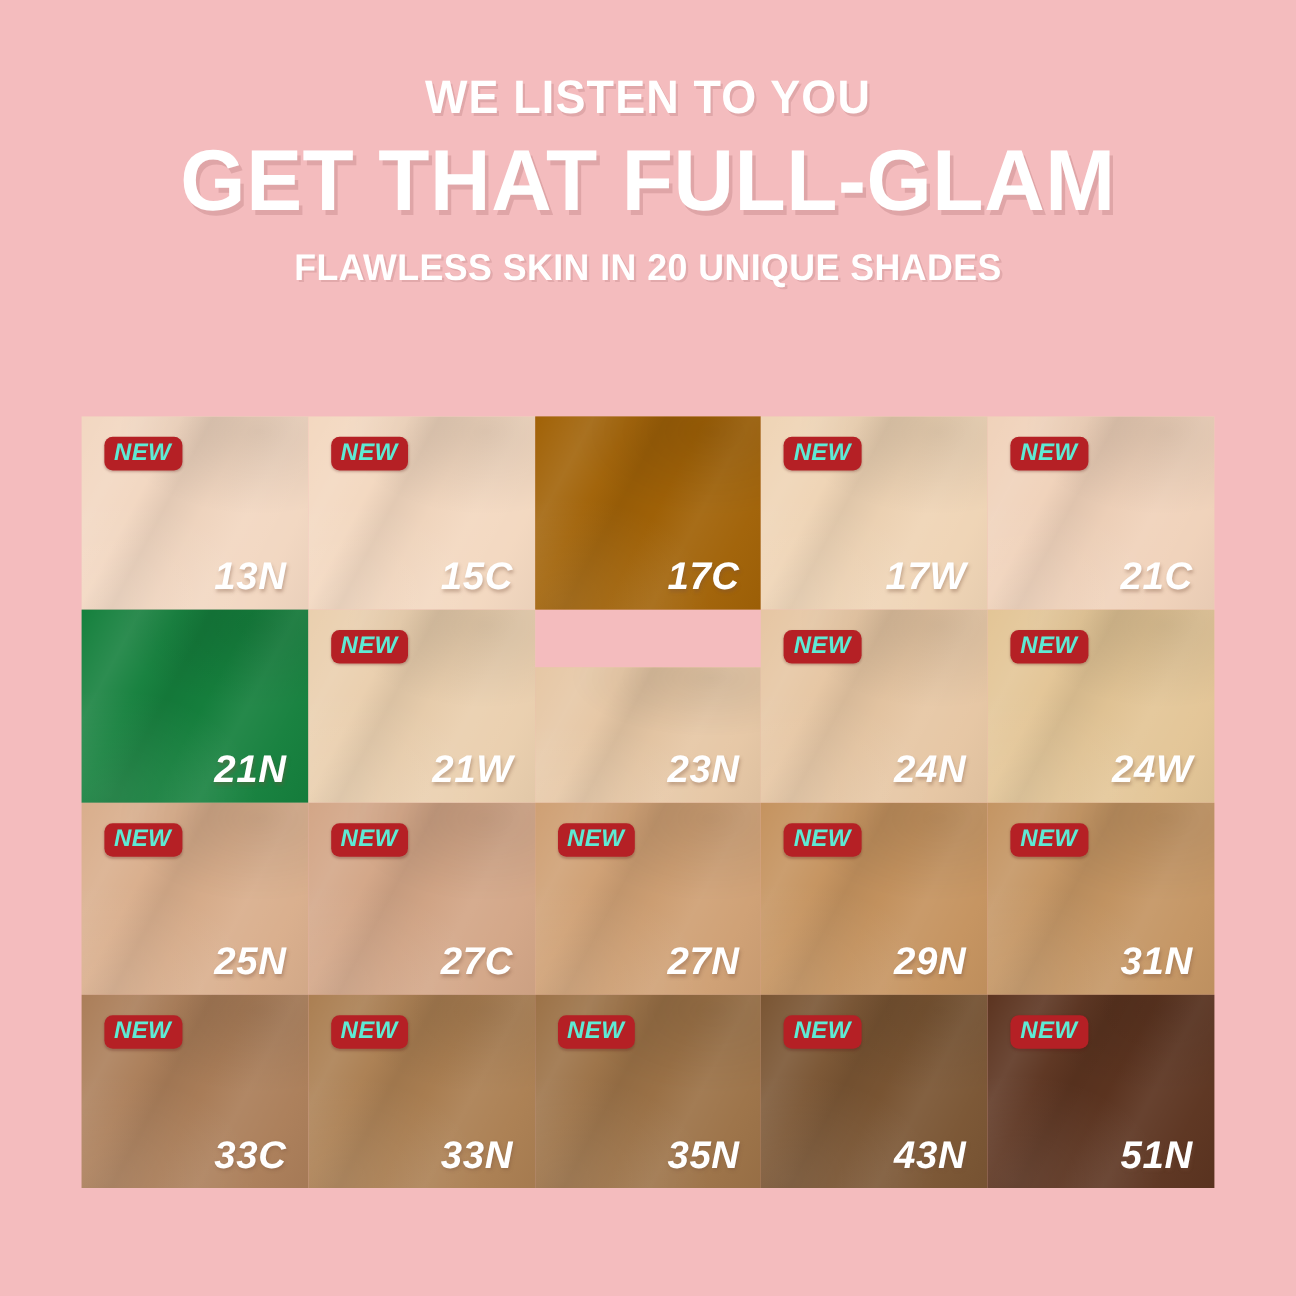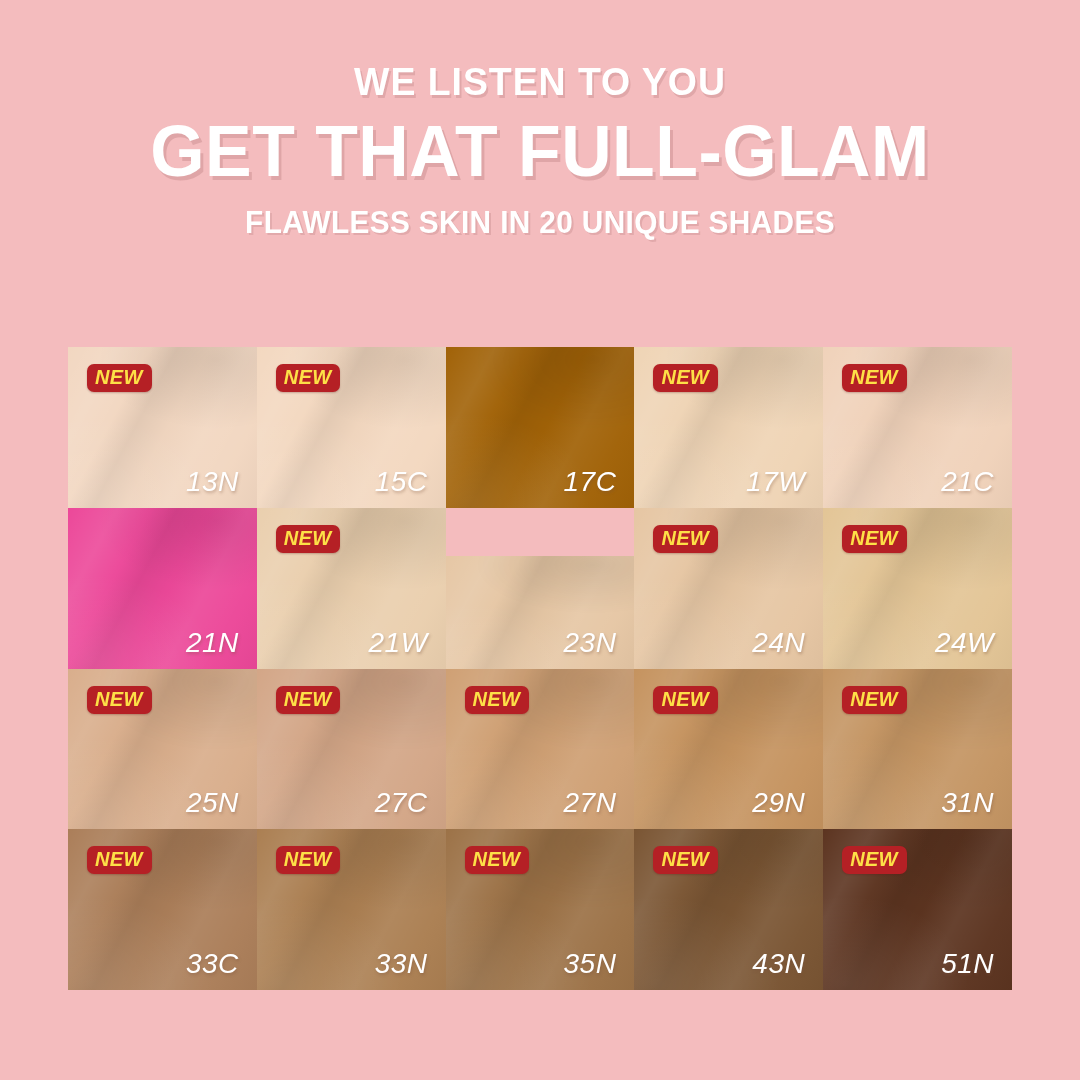--- a/index.html
+++ b/index.html
@@ -103,39 +103,39 @@
       radial-gradient(130% 90% at 78% 8%, rgba(0,0,0,0.09) 0%, rgba(0,0,0,0.0) 48%),
       radial-gradient(120% 100% at 12% 96%, rgba(255,255,255,0.09) 0%, rgba(255,255,255,0.0) 55%);
     pointer-events: none;
   }
 
   .badge {
     position: absolute;
     left: 19px;
     top: 17px;
     background: #b52025;
-    color: #fde047;
+    color: #5eead4;
     font-size: 20px;
     font-weight: 700;
     font-style: italic;
     letter-spacing: 0.3px;
     padding: 3px 9px 4px 8px;
     border-radius: 7px;
     line-height: 1.06;
     box-shadow: 0 1px 2px rgba(90,20,20,0.28);
     z-index: 3;
   }
 
   .shade-label {
     position: absolute;
     right: 18px;
     bottom: 12px;
     color: #ffffff;
-    font-size: 28px;
-    font-weight: 400;
+    font-size: 32px;
+    font-weight: 700;
     font-style: italic;
     letter-spacing: 0.5px;
     line-height: 1.0;
     text-shadow: 1px 2px 3px rgba(120,80,60,0.35);
     z-index: 3;
   }
 </style>
 </head>
 <body>
 
@@ -170,21 +170,21 @@
         <div class="sheen2"></div>
         <div class="badge">NEW</div>
         <div class="shade-label">17W</div>
       </div>
       <div class="swatch" style="background: rgb(240, 210, 186);">
         <div class="sheen"></div>
         <div class="sheen2"></div>
         <div class="badge">NEW</div>
         <div class="shade-label">21C</div>
       </div>
-      <div class="swatch" style="background: #ec4899;">
+      <div class="swatch" style="background: #15803d;">
         <div class="sheen"></div>
         <div class="sheen2"></div>
         <div class="shade-label">21N</div>
       </div>
       <div class="swatch" style="background: rgb(234, 207, 174);">
         <div class="sheen"></div>
         <div class="sheen2"></div>
         <div class="badge">NEW</div>
         <div class="shade-label">21W</div>
       </div>

